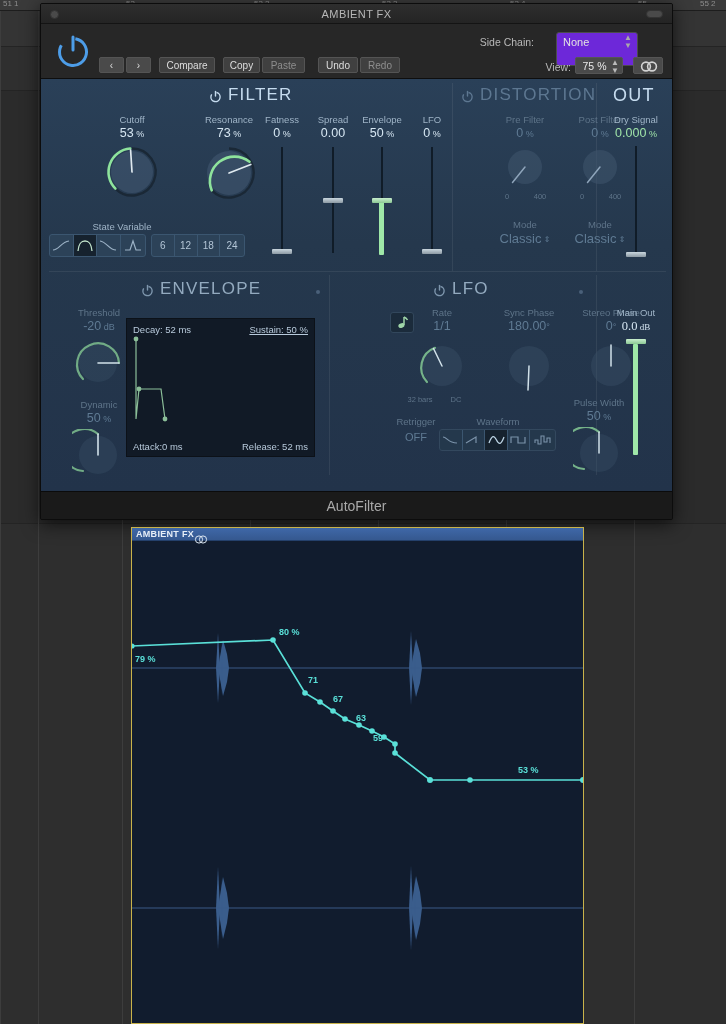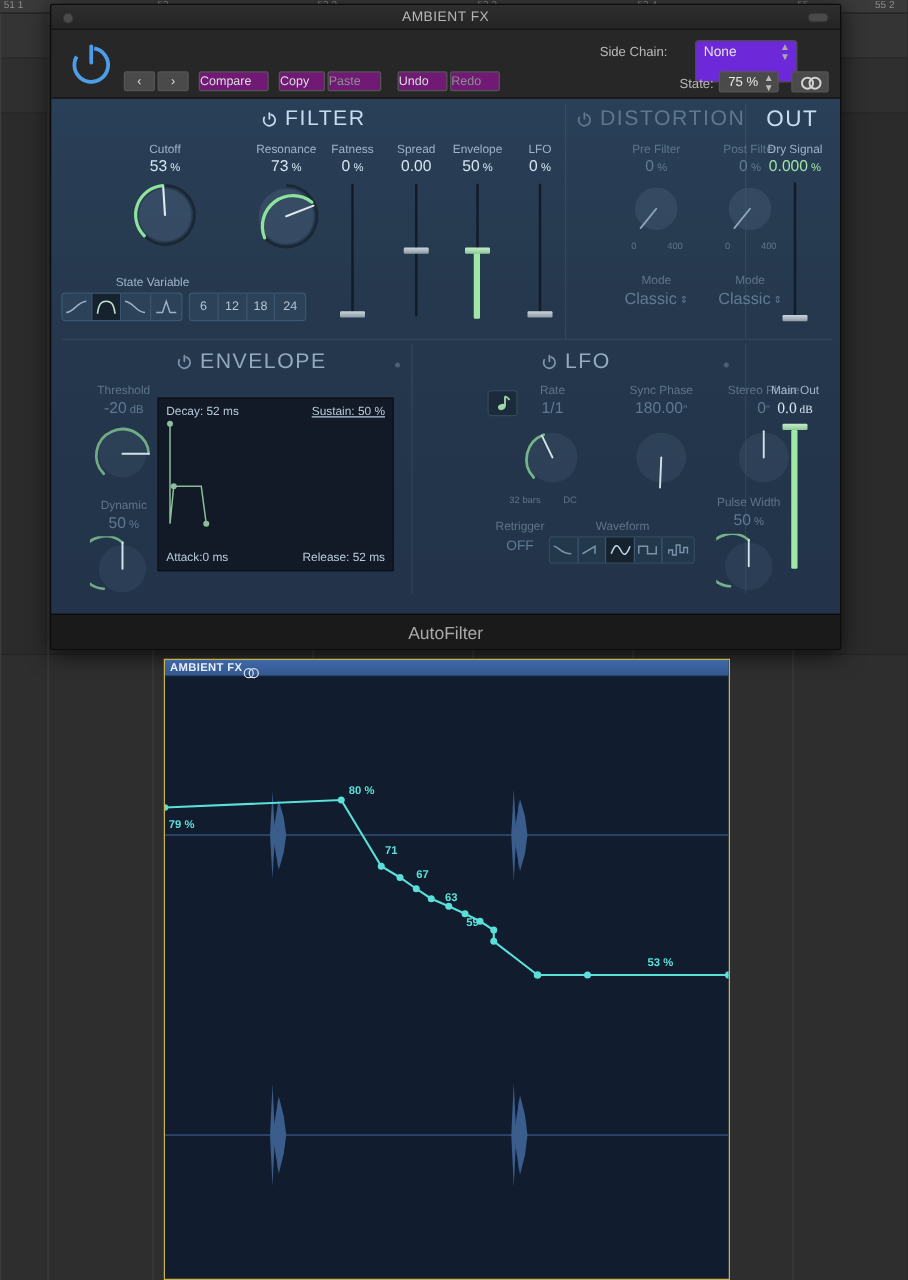--- a/index.html
+++ b/index.html
@@ -54,22 +54,22 @@
     cursor: pointer;
   }
   .preset-menu {
     position: absolute; left: 58px; top: 8px; width: 214px; height: 20px;
     background: #3a3a3a; border: 1px solid #4c4c4c; border-radius: 3px;
     color: #d8d8d8; font-size: 12px; line-height: 19px; padding-left: 7px;
     cursor: pointer;
   }
   .preset-menu .chev { position: absolute; right: 7px; top: 3px; font-size: 9px; color: #a5a5a5; }
   .tb-btn {
-    position: absolute; top: 33px; height: 16px; background: #701a75;
-    border-radius: 2px; color: #ddd; font-size: 10px; 
+    position: absolute; top: 33px; height: 16px; background: #404040;
+    border-radius: 2px; color: #ddd; font-size: 10px; text-align: center;
     line-height: 16px; cursor: pointer; border: 1px solid #545454;
   }
   .tb-btn.dim { color: #8e8e8e; }
   .tb-arrow { position: absolute; top: 33px; width: 25px; height: 16px;
               background: #4a4a4a; border: 1px solid #545454; border-radius: 2px;
               color: #ddd; font-size: 10px; text-align: center; line-height: 15px;
               cursor: pointer; }
   .tb-lab { position: absolute; font-size: 10.5px; color: #b9b9b9; }
   .sc-menu {
     position: absolute; right: 34px; top: 8px; width: 82px; height: 34px;
@@ -207,21 +207,21 @@
     <div class="tb-btn dim" style="left:221px;width:43px;">Paste</div>
     <div class="tb-btn" style="left:277px;width:40px;">Undo</div>
     <div class="tb-btn dim" style="left:319px;width:40px;">Redo</div>
 
     <div class="tb-lab" style="right:138px;top:12px;">Side Chain:</div>
     <div class="sc-menu">
       <span>None</span>
       <span class="steps">▲<br>▼</span>
     </div>
 
-    <div class="tb-lab" style="right:101px;top:37px;">State:</div>
+    <div class="tb-lab" style="right:101px;top:37px;">View:</div>
     <div class="view-menu">
       <span>75 %</span>
       <span class="steps">▲<br>▼</span>
     </div>
 
     <div class="link-btn">
       <svg width="30" height="17" viewBox="0 0 30 17">
         <circle cx="12" cy="8.5" r="4.4" fill="none" stroke="#d2d2d2" stroke-width="1.6"></circle>
         <circle cx="18" cy="8.5" r="4.4" fill="none" stroke="#d2d2d2" stroke-width="1.6"></circle>
       </svg>

